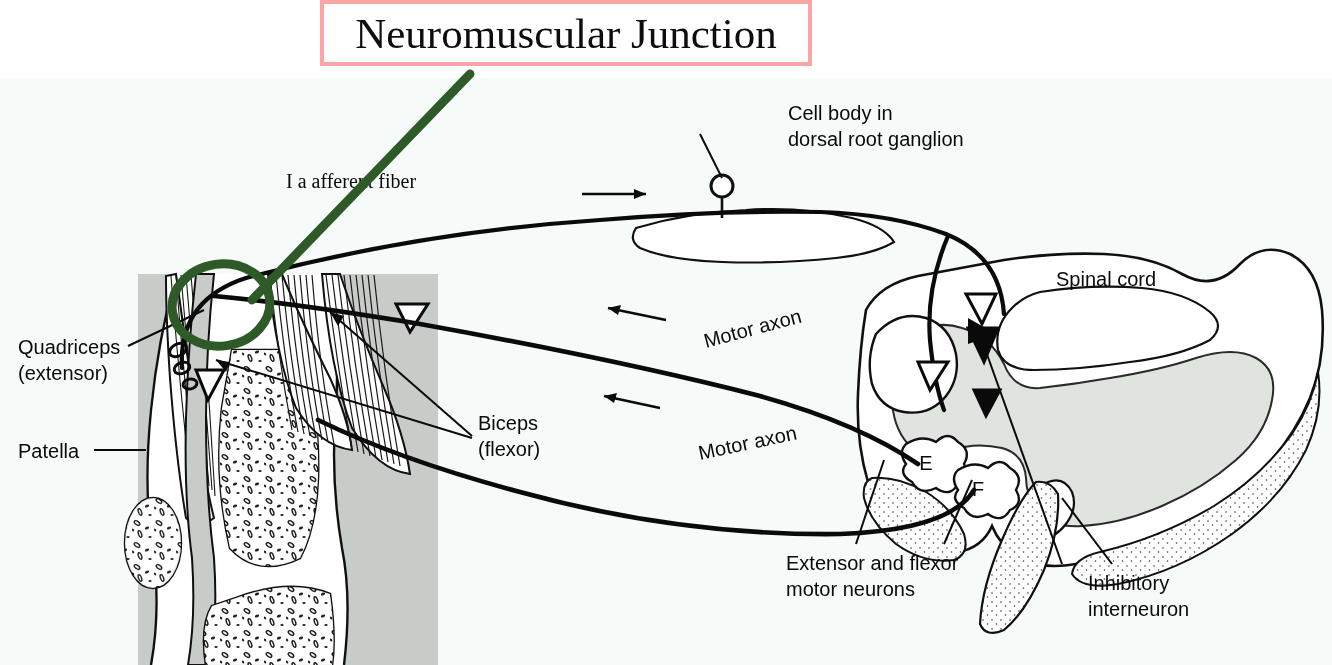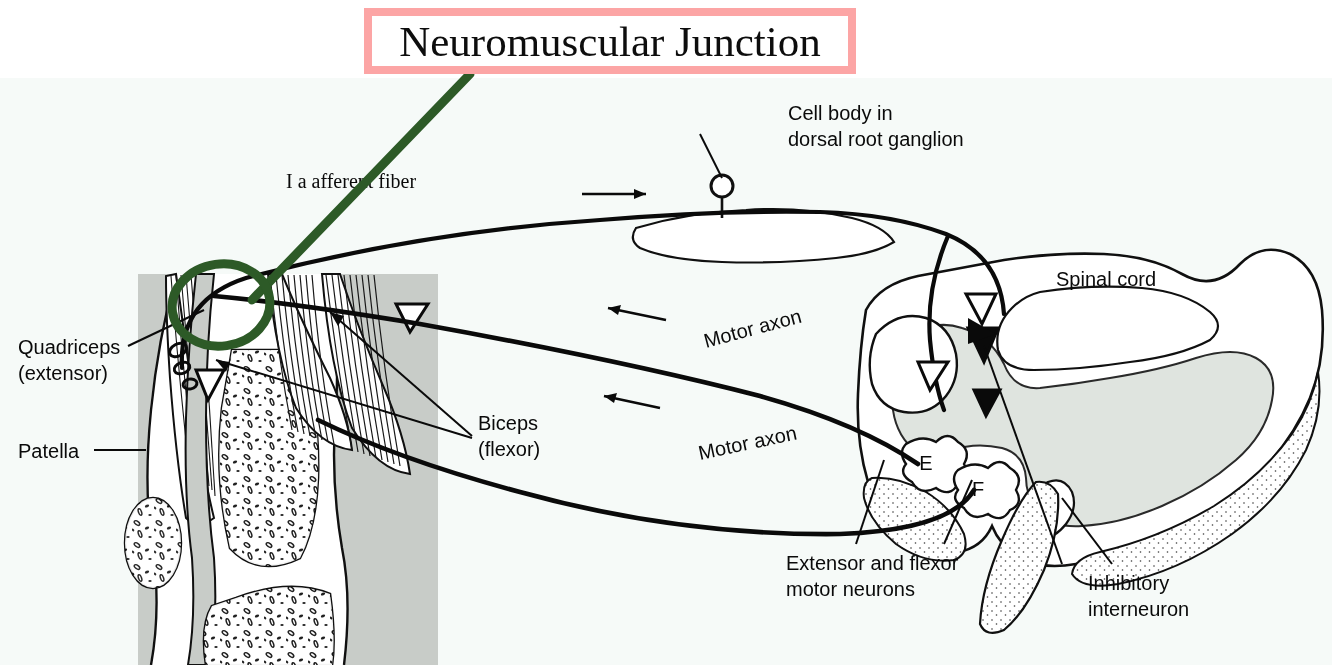--- a/index.html
+++ b/index.html
@@ -3,23 +3,23 @@
 <meta charset="utf-8">
 <style>
   html,body{margin:0;padding:0;background:#ffffff;}
   body{width:1332px;height:665px;overflow:hidden;font-family:"Liberation Sans",sans-serif;}
   #stage{position:relative;width:1332px;height:665px;background:#ffffff;}
   #scan{position:absolute;left:0;top:78px;width:1332px;height:587px;background:#f6faf8;}
   svg{display:block;}
   .lbl{font-family:"Liberation Sans",sans-serif;font-size:20px;fill:#0a0a0a;}
   .ser{font-family:"Liberation Serif",serif;}
   #titlebox{
-     position:absolute;left:320px;top:8px;width:492px;height:66px;
-     border:8px solid #fca5a5;background:#ffffff;box-sizing:border-box;
-     display:flex;align-items:center;justify-content:center;margin-left:44px;
+     position:absolute;left:320px;top:0;width:492px;height:66px;
+     border:4px solid #fca5a5;background:#ffffff;box-sizing:border-box;
+     display:flex;align-items:center;justify-content:center;
   }
   #titlebox span{
      font-family:"Liberation Serif",serif;font-size:43px;color:#0d0d0d;
      letter-spacing:0px;white-space:nowrap;line-height:1;
   }
 </style>
 </head>
 <body>
 
 <div id="stage">

